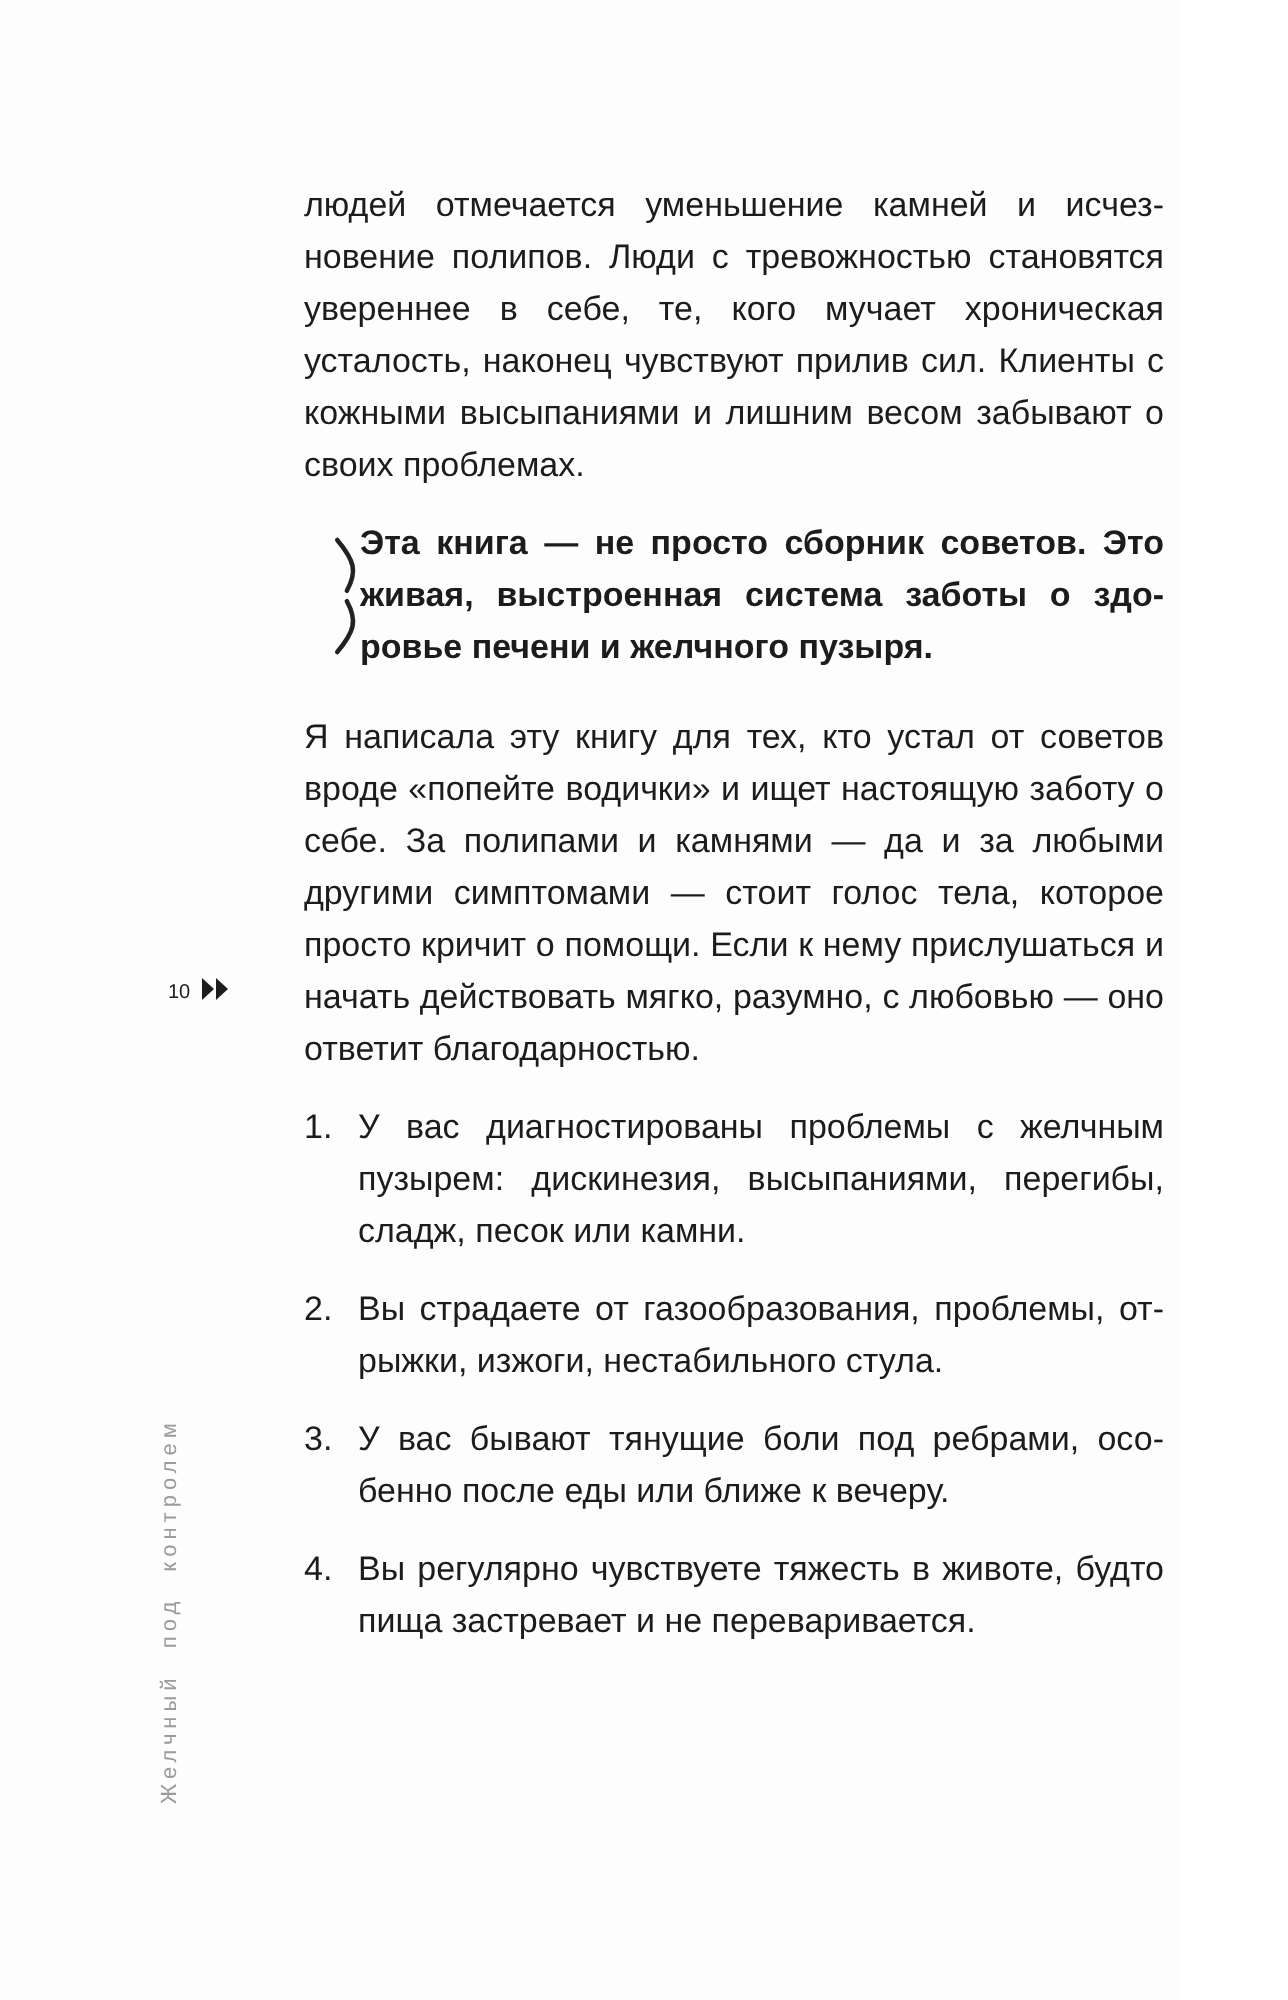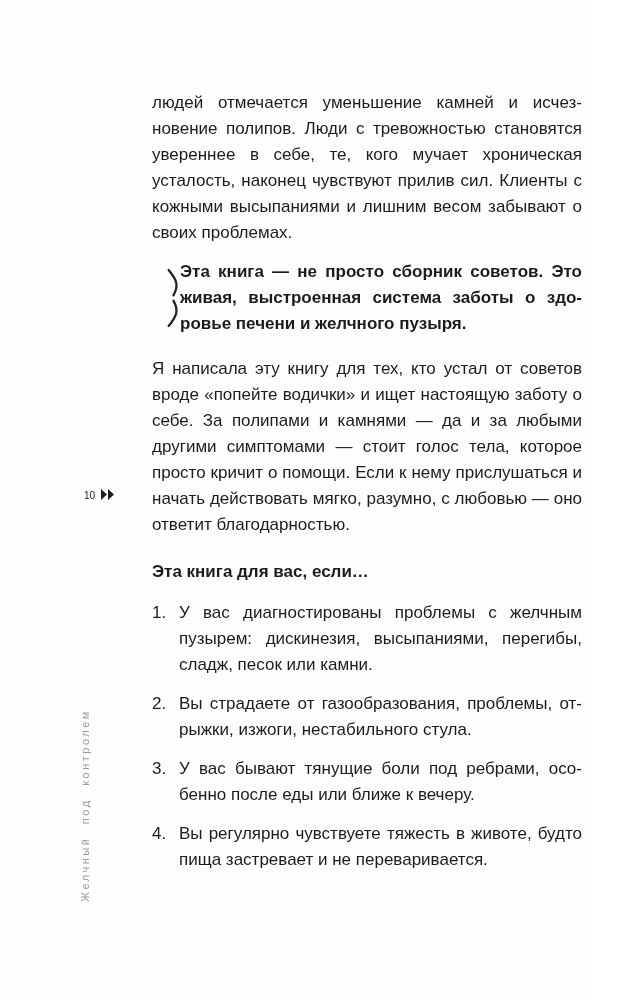--- a/index.html
+++ b/index.html
@@ -95,21 +95,20 @@
           <path d="M3 3 C 13 15, 14.5 21, 8.5 32" fill="none" stroke="#222222" stroke-width="2.6" stroke-linecap="round"></path>
           <path d="M8.5 38 C 14.5 49, 13 55, 3 67" fill="none" stroke="#222222" stroke-width="2.6" stroke-linecap="round"></path>
         </svg>
       </span>
       <span class="quote-text">Эта книга — не просто сборник советов. Это живая, выстроенная система заботы о здо­ровье печени и желчного пузыря.</span>
     </div>
 
 
     <p>Я написала эту книгу для тех, кто устал от сове­тов вроде «попейте водички» и ищет настоящую заботу о себе. За полипами и камнями — да и за любыми другими симптомами — стоит голос тела, которое просто кричит о помощи. Если к нему прислушаться и начать действовать мягко, разум­но, с любовью — оно ответит благодарностью.</p>
 
-    <div class="heading">Эта книга для вас, если…</div>
 
     <div class="num-list">
       <div class="num-item">
         <span class="num">1.</span>
         <span class="item-text">У вас диагностированы проблемы с желчным пузырем: дискинезия, высыпаниями, перегибы, сладж, песок или камни.</span>
       </div>
       <div class="num-item">
         <span class="num">2.</span>
         <span class="item-text">Вы страдаете от газообразования, проблемы, от­рыжки, изжоги, нестабильного стула.</span>
       </div>

